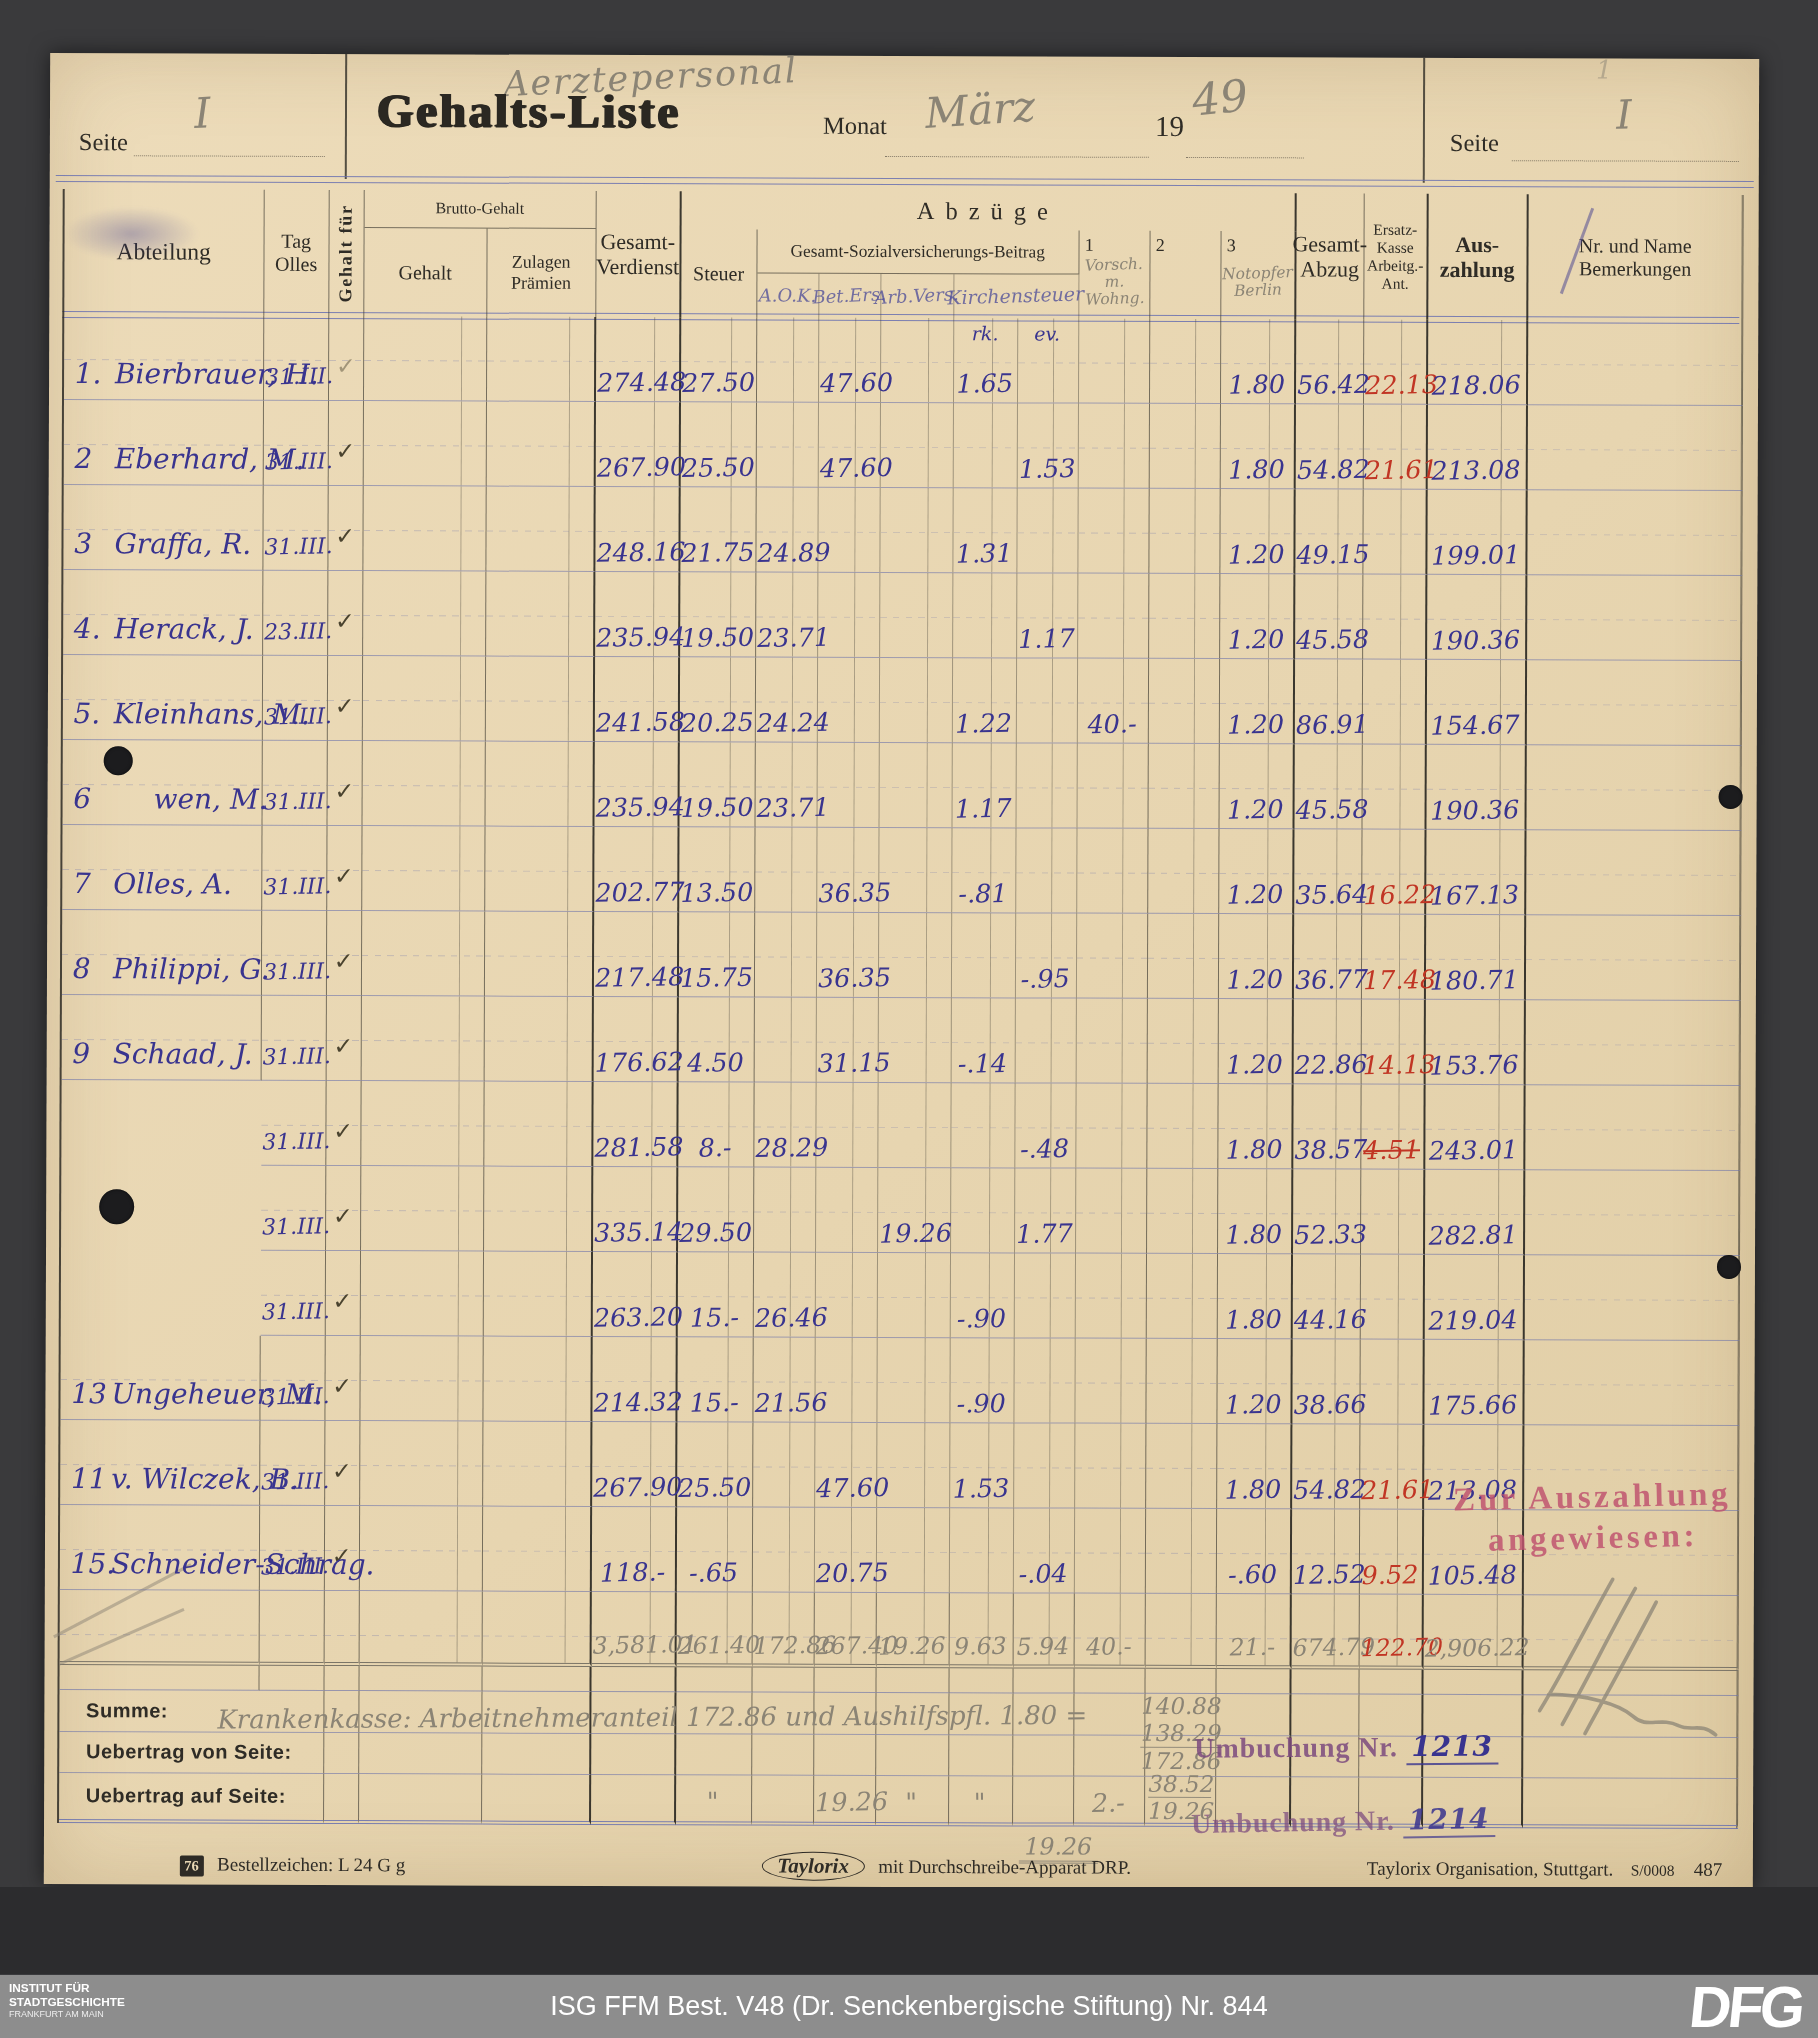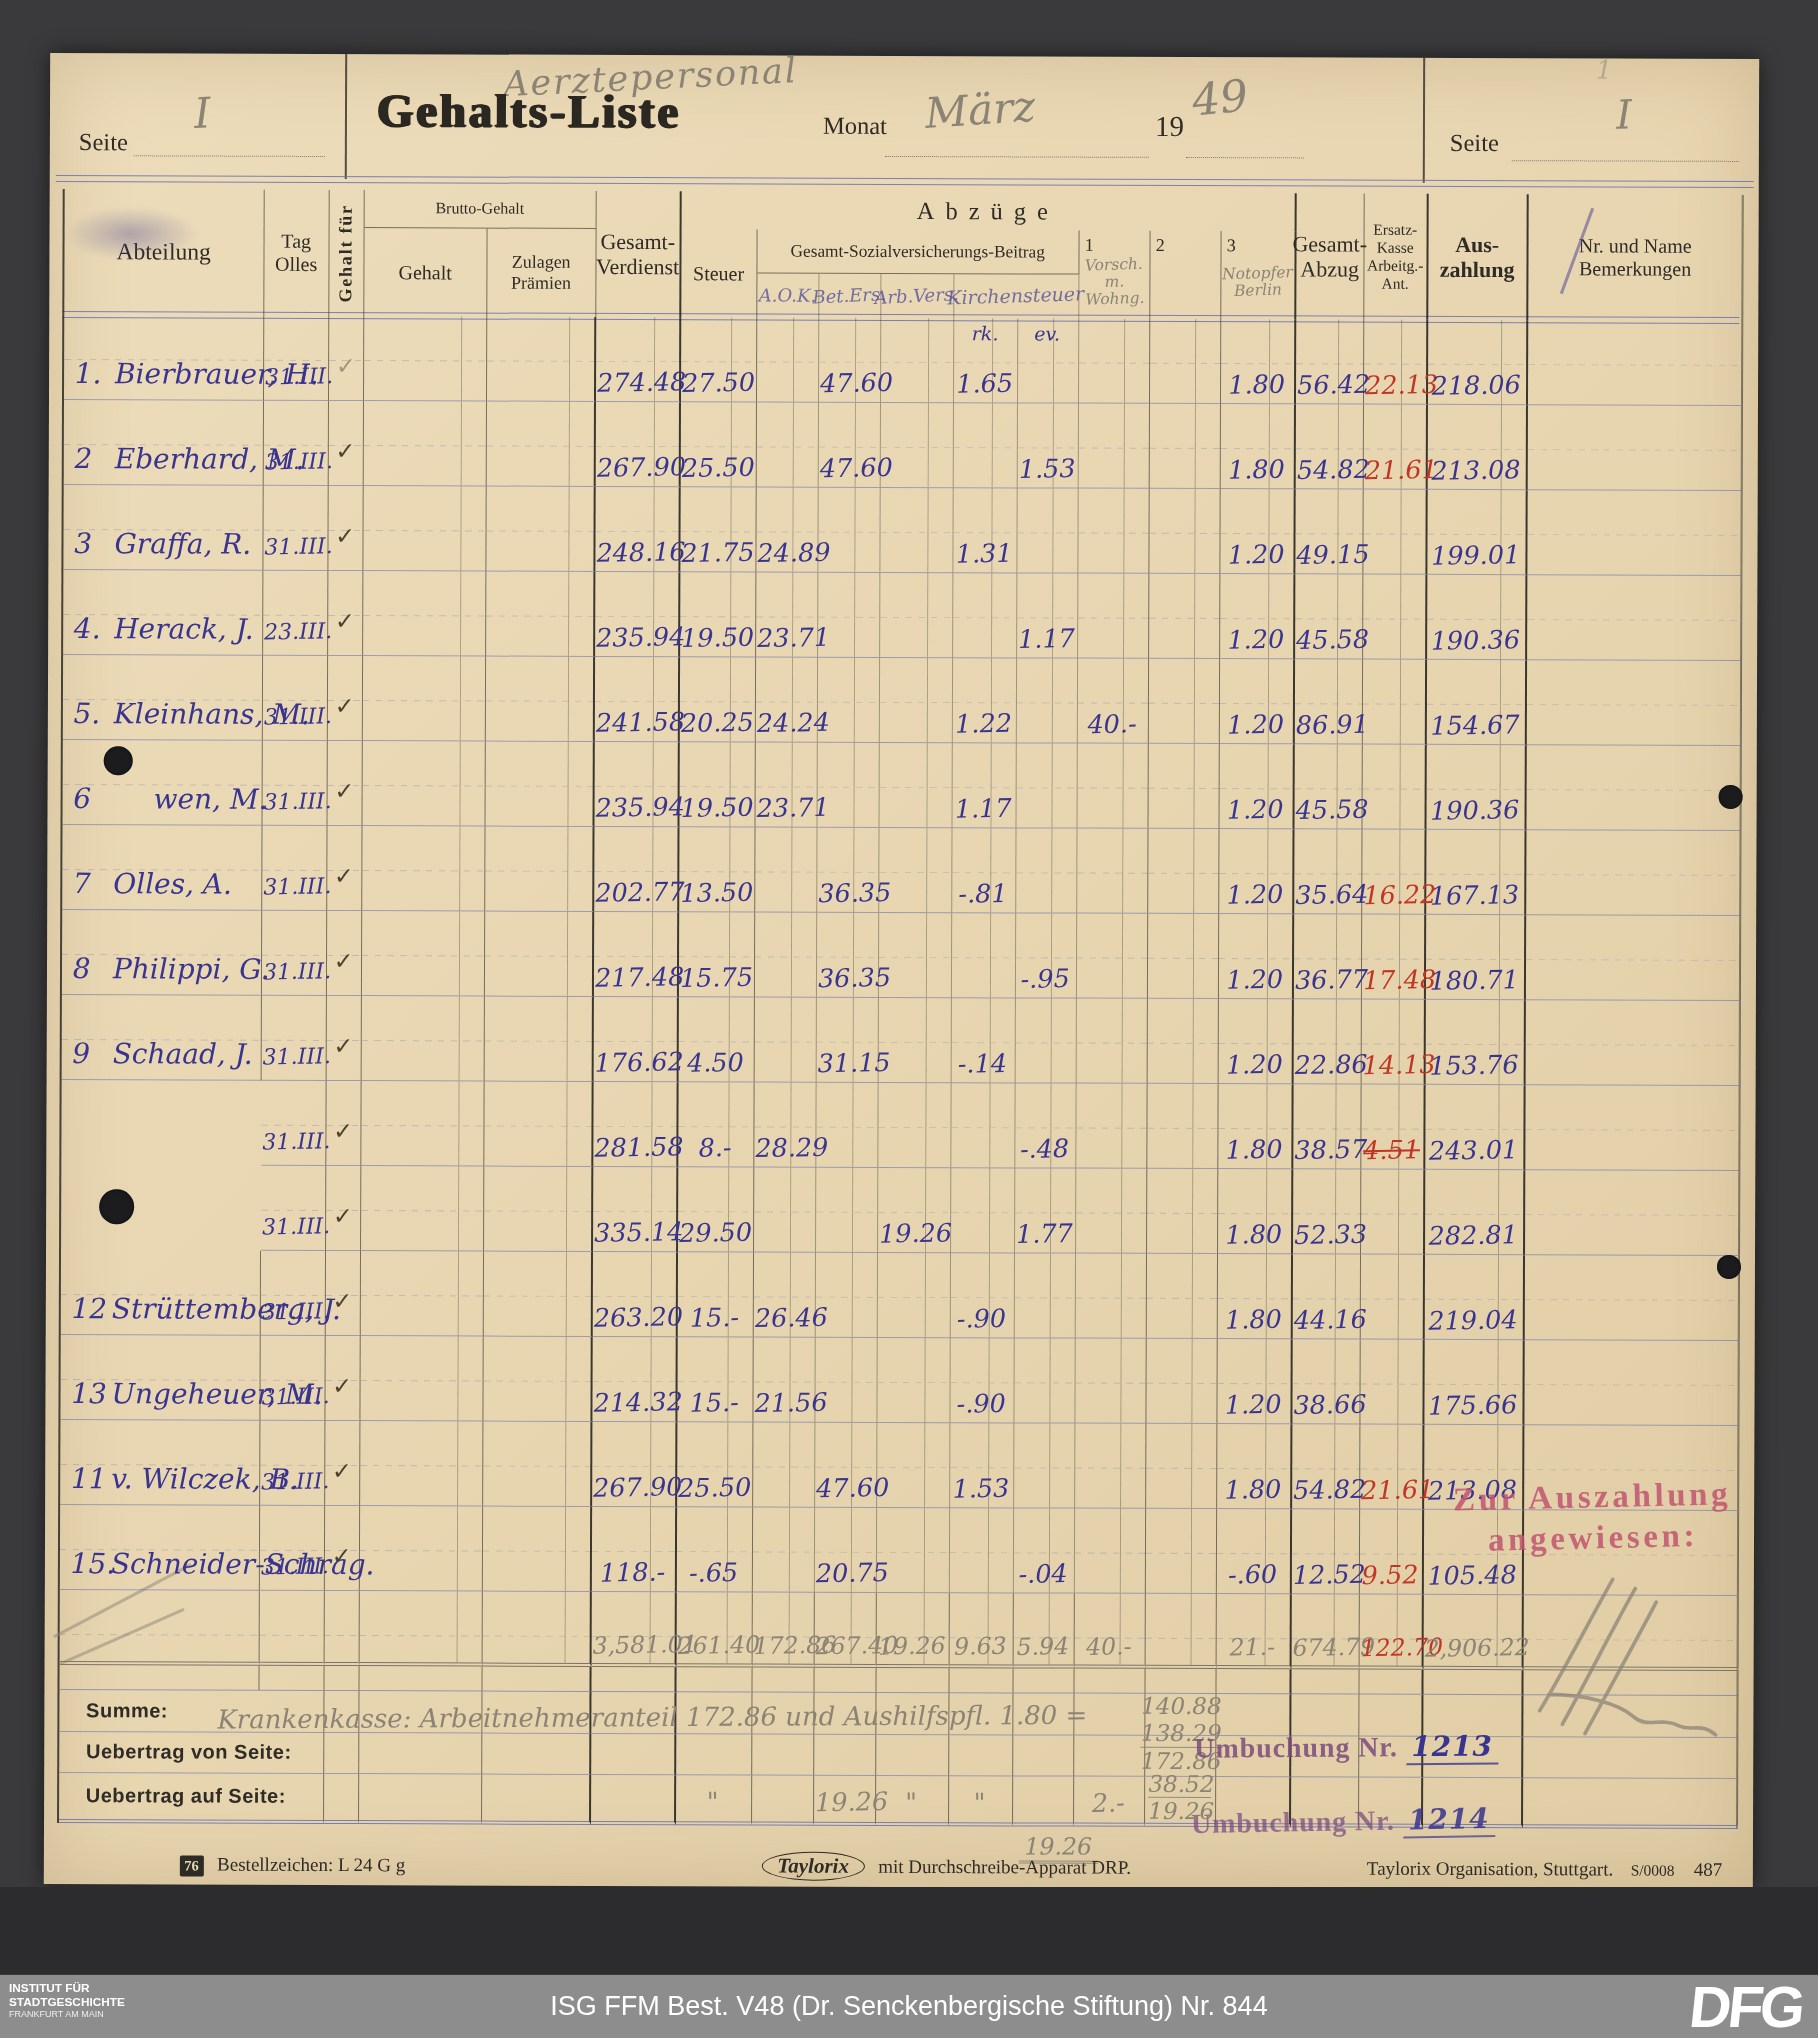--- a/index.html
+++ b/index.html
@@ -590,24 +590,20 @@
           <span class="val hw">1.80</span>
         </div>
         <div class="cell body mn" style="grid-area: 14 / 16;">
           <span class="val hw">52.33</span>
         </div>
         <div class="cell body hv mn" style="grid-area: 14 / 17;"></div>
         <div class="cell body hv mn" style="grid-area: 14 / 18;">
           <span class="val hw">282.81</span>
         </div>
         <div class="cell body" style="grid-area: 14 / 19;"></div>
-        <div class="cell body namecell" style="grid-area: 15 / 1;">
-          <span class="hw num">12</span>
-          <span class="hw nm">Strüttemberg, J.</span>
-        </div>
         <div class="cell body" style="grid-area: 15 / 2;">
           <span class="val hw date">31.III.</span>
         </div>
         <div class="cell body" style="grid-area: 15 / 3;">
           <span class="chk">✓</span>
         </div>
         <div class="cell body mn" style="grid-area: 15 / 4;"></div>
         <div class="cell body hv mn" style="grid-area: 15 / 5;"></div>
         <div class="cell body hv mn" style="grid-area: 15 / 6;">
           <span class="val hw">263.20</span>

